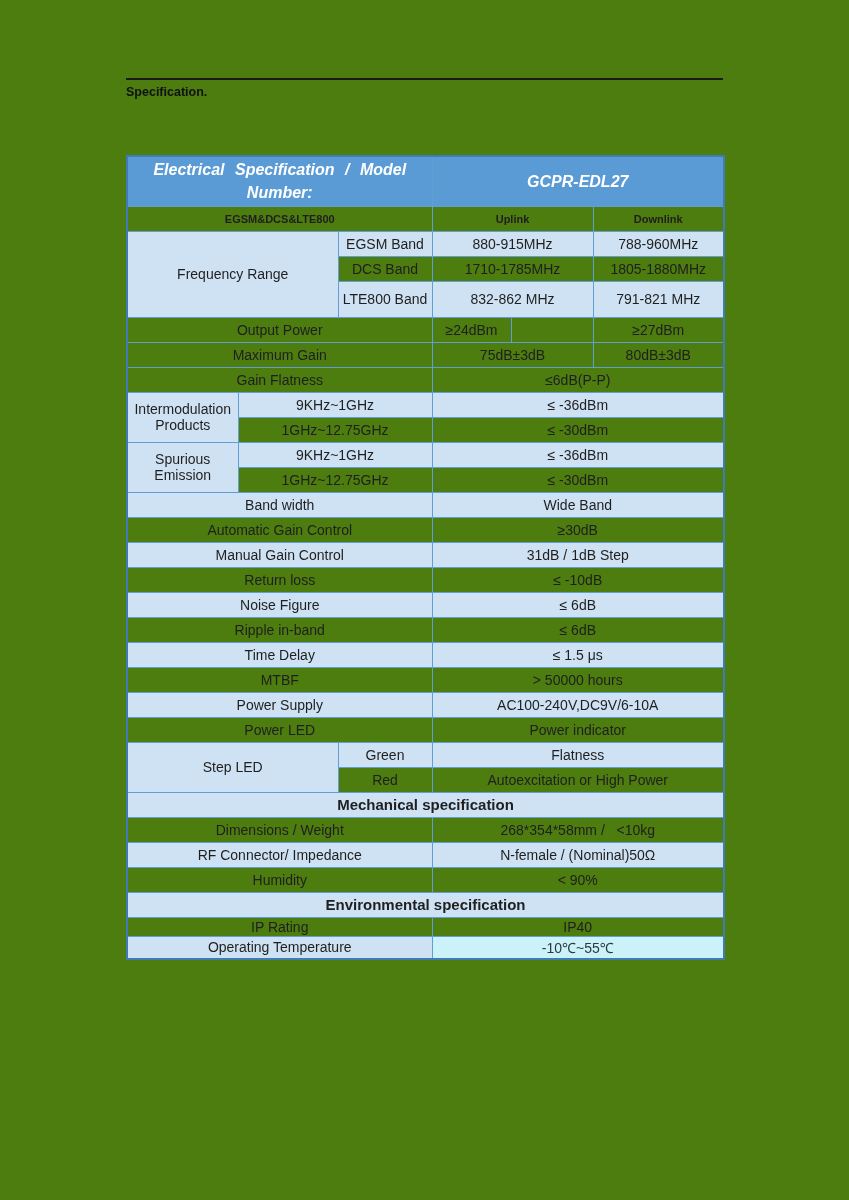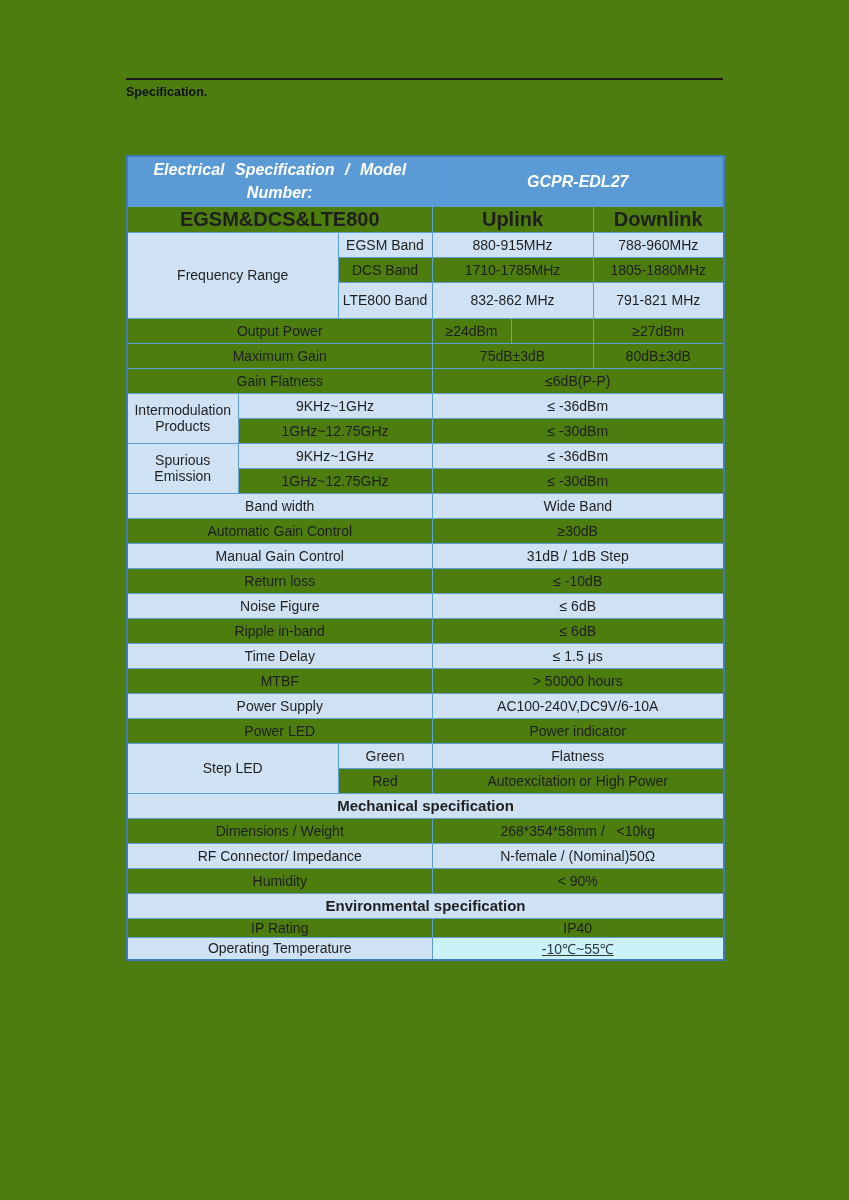--- a/index.html
+++ b/index.html
@@ -54,33 +54,32 @@
     color:#ffffff;
     font-weight:bold;
     font-style:italic;
     font-size:16px;
     border-color:#8ab8e2;
     word-spacing:6px;
     line-height:1.45;
   }
   td.hdr.model{word-spacing:normal;}
   td.blue{background:var(--row-blue);}
-  td.bold{font-weight:bold;font-size:20px;}
+  td.bold{font-weight:bold;font-size:11px;}
   td.section{
     background:var(--row-blue);
     font-weight:bold;
     font-size:15px;
   }
   td.left{text-align:left;padding-left:6px;}
   td.wrap{padding:0 12px;line-height:1.35;}
   td.cyan{
     background:var(--cyan-bg);
     border:2px solid var(--cyan-border);
     color:#2b3a3d;
-    text-decoration:underline;
   }
   td.pre{white-space:pre-wrap;}
 </style>
 </head>
 <body>
 
 <div class="page">
   <div class="top-rule"></div>
   <div class="heading">Specification.</div>
 

